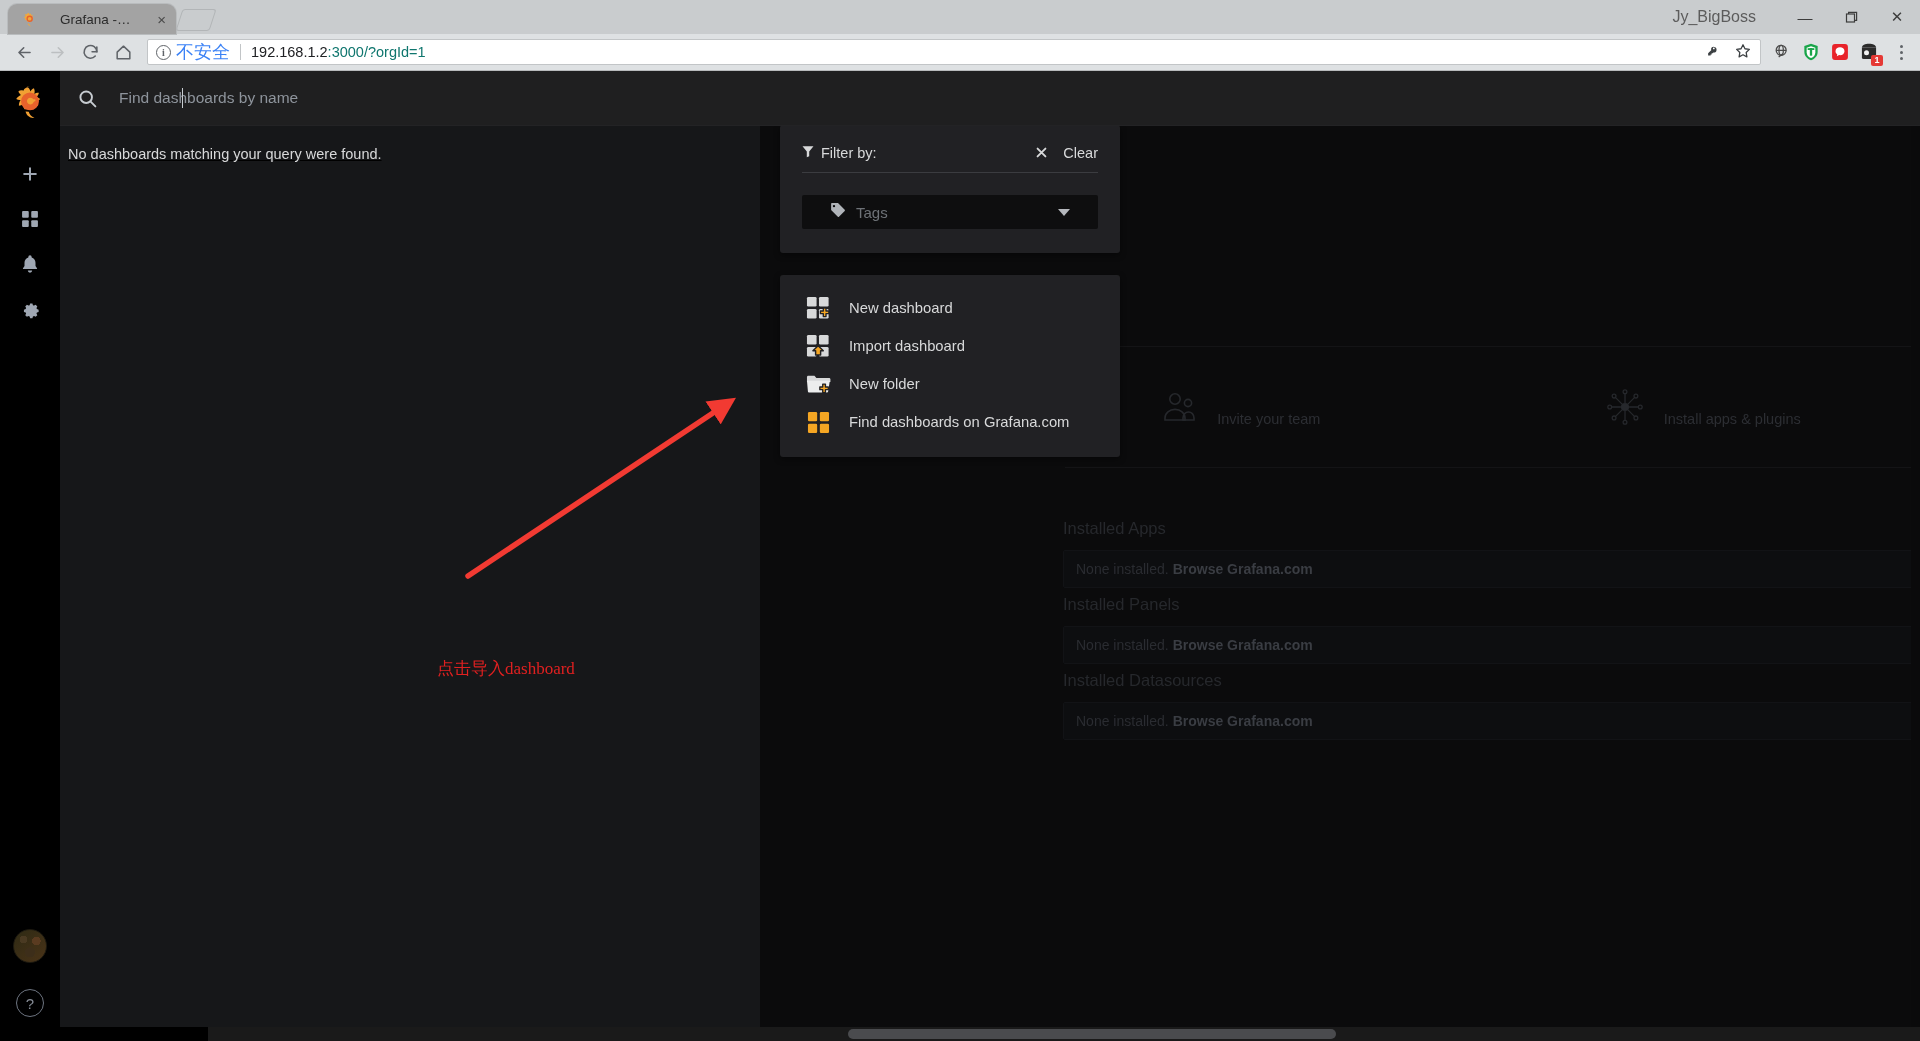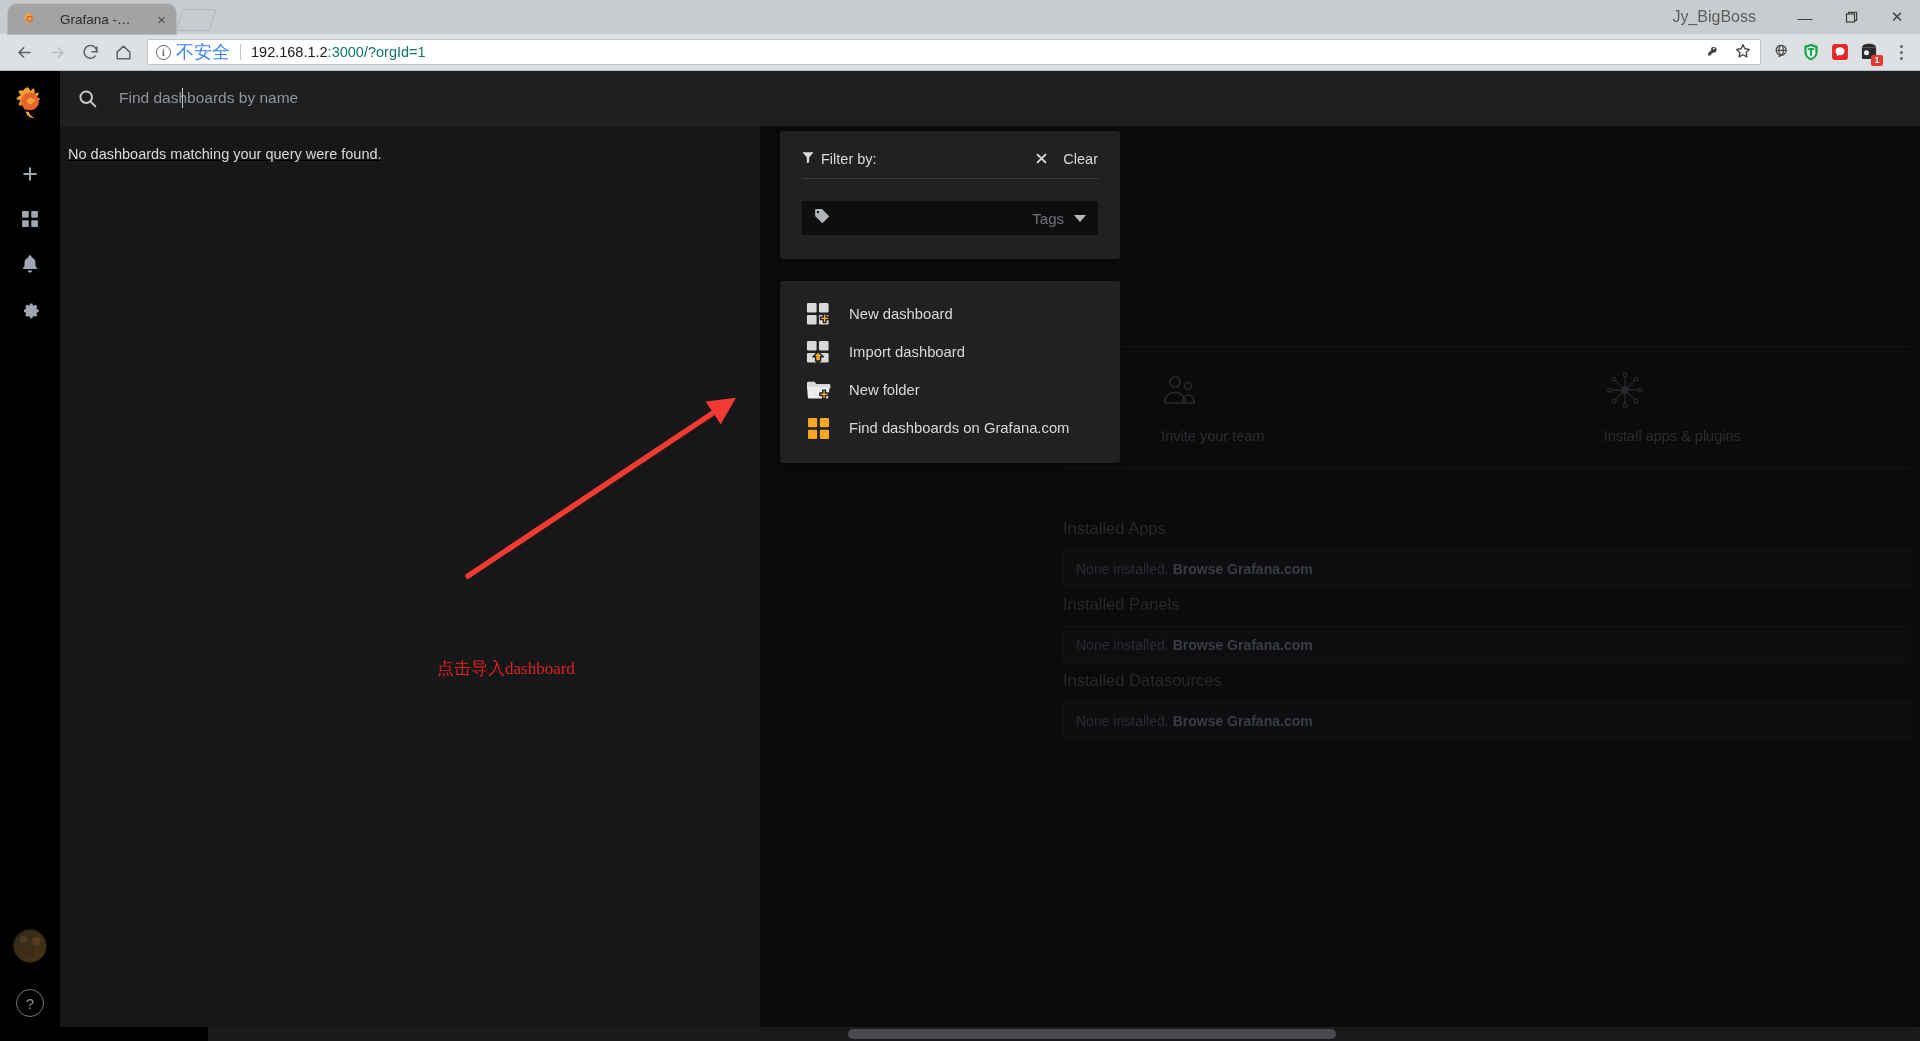--- a/index.html
+++ b/index.html
@@ -121,21 +121,21 @@
   
   .bgpage {
     position:absolute; left:60px; top:0; right:0; bottom:0;
     opacity:1; z-index:5;
   }
   .getting-started {
     position:absolute; left:1005px; top:275px; width:885px; height:122px;
     border-top:1px solid #141416; border-bottom:1px solid #141416;
     display:flex; align-items:center; justify-content:space-around;
   }
-  .gs-card { display:flex; flex-direction:column; align-items:flex-start; gap:18px; width:250px; cursor:pointer; }
+  .gs-card { display:flex; align-items:flex-end; gap:18px; width:250px; cursor:pointer; }
   .gs-icon { height:40px; display:flex; align-items:center; justify-content:center; color:#24262b; }
   .gs-label { color:#2c2e33; font-size:14.5px; }
   .bg-section { position:absolute; left:1003px; width:890px; }
   .bg-h { color:#26282c; font-size:16.5px; margin-bottom:12px; }
   .bg-row {
     background:#0d0e10; border:1px solid #121316; border-radius:2px;
     height:38px; display:flex; align-items:center; padding:0 12px;
     color:#2a2c31; font-size:14px;
   }
   .bg-row b { color:#3a3d43; margin-left:4px; }
@@ -157,36 +157,36 @@
     position:absolute; left:122px; top:17px; width:1px; height:20px; background:#c7ccd1;
   }
 
   .searchresults {
     position:absolute; left:60px; top:55px; width:700px; bottom:0;
     background:#161719; z-index:18; padding:20px 0 0 8px;text-decoration:underline;
   }
   .no-results { color:#d8d9da; font-size:14.5px; padding-left:0px; }
 
   .rightcol {
-    position:absolute; left:780px; top:60px; width:340px; z-index:19;text-align:right;
+    position:absolute; left:780px; top:54px; width:340px; z-index:19;
   }
   .card {
     background:#212124; border-radius:3px; margin-bottom:22px;
     box-shadow:0 2px 6px rgba(0,0,0,.45);
   }
   .filter-card { padding:20px 22px 24px; }
   .filter-head {
     display:flex; align-items:center; justify-content:space-between;
     border-bottom:1px solid #3b3c40; padding-bottom:11px;
   }
   .filter-title { display:flex; align-items:center; gap:7px; color:#d8d9da; font-size:14.5px; }
   .filter-clear { display:flex; align-items:center; gap:16px; color:#d8d9da; font-size:14.5px; cursor:pointer; }
   .tags-select {
     margin-top:22px; height:34px; background:#0e0e0f; border-radius:2px;
-    display:flex; align-items:center; padding:0 12px; gap:10px; cursor:pointer;
+    display:flex; align-items:center; padding:0 28px; gap:10px; cursor:pointer;
   }
   .tags-label { color:#6e7277; font-size:15px; flex:1; }
   .tags-caret { width:0;height:0;border-left:6px solid transparent;border-right:6px solid transparent;border-top:7px solid #b5b8bd; }
 
   .menu-card { padding:14px 0 16px; }
   .menu-item {
     display:flex; align-items:center; gap:18px; height:38px; padding:0 0 0 25px;
     color:#d8d9da; font-size:14.8px; cursor:pointer;
   }
   .mi-icon { width:26px; height:26px; flex:0 0 26px; display:flex; align-items:center; justify-content:center; }

